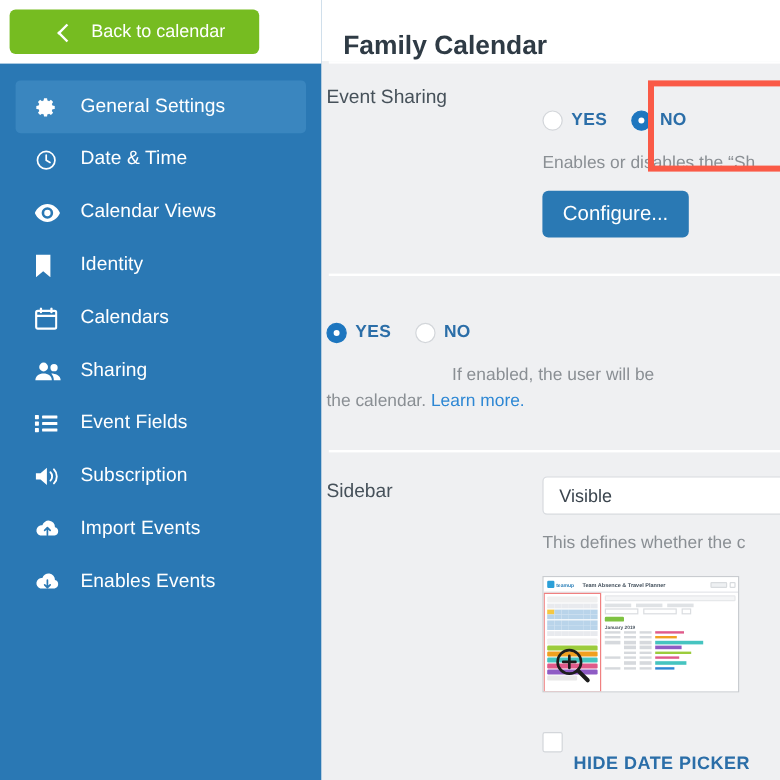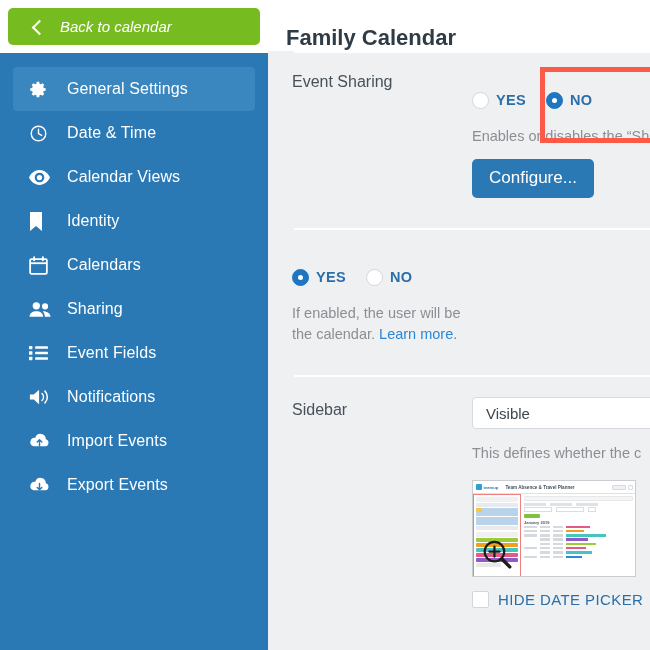--- a/index.html
+++ b/index.html
@@ -24,29 +24,28 @@
     flex: 0 0 268px;
     position: relative;
     overflow: hidden;
   }
   #back-bar {
     height: 53px;
     background: #ffffff;
     padding: 8px 8px 0 8px;
   }
   #back-btn {
-    width: 252px;
+    width: 208px;
     height: 37px;
     background: #76bc21;
     border-radius: 5px;
     display: flex;
     align-items: center;
-    padding-left: 22px;
+    padding-left: 38px;
     cursor: pointer;
-    font-style: italic;
   }
   #back-btn .chev {
     width: 14px; height: 14px;
     margin-right: 16px;
     display: inline-block;
     position: relative;
   }
   #back-btn .chev::before {
     content: "";
     position: absolute;
@@ -109,21 +108,21 @@
   }
   #main-header .title {
     font-size: 22px;
     color: #2f3b45;
     font-weight: bold;
   }
   #content {
     position: relative;
     background: #eff0f2;
     height: 599px;
-    padding-left: 24px;
+    padding-left: 4px;
   }
   .hrule {
     height: 2px;
     background: #ffffff;
     margin-left: 2px;
     margin-right: 0;
   }
 
   .row {
     display: flex;
@@ -267,21 +266,21 @@
   .tm-ev .c{height:2.5px;}
   .mag {
     position:absolute; left:6px; bottom:4px; width:34px; height:34px;
   }
 
   .cbrow { display:flex; align-items:center; margin-top:14px; cursor:pointer;}
   .cbox {
     width:17px;height:17px;background:#ffffff;border:1px solid #d3d6da;
     border-radius:2px;margin-right:9px;flex:0 0 17px;
   }
-  .cblabel{font-size:15px;font-weight:normal;color:#2b6ea8;letter-spacing:.4px;}
+  .cblabel{font-size:15px;font-weight:bold;color:#2b6ea8;letter-spacing:.4px;margin-top:37px;}
 
   
   #highlight {
     position: absolute;
     left: 272px; top: 67px;
     width: 349px; height: 76px;
     border: 5px solid #fa5a47;
     pointer-events: none;
     z-index: 40;
   }
@@ -379,41 +378,41 @@
       </div>
 
       <div class="nav-item">
         <span class="ico">
           <svg width="22" height="18" viewBox="0 0 24 18" fill="#fff">
             <path d="M1 6.2h4.2L11 1.2v15.6L5.2 11.8H1z"></path>
             <path d="M14.2 5.2a5.4 5.4 0 0 1 0 7.6" stroke="#fff" stroke-width="1.7" fill="none" stroke-linecap="round"></path>
             <path d="M17.4 2.6a9.2 9.2 0 0 1 0 12.8" stroke="#fff" stroke-width="1.7" fill="none" stroke-linecap="round"></path>
           </svg>
         </span>
-        <span class="txt">Notifications</span>
+        <span class="txt">Subscription</span>
       </div>
 
       <div class="nav-item">
         <span class="ico">
           <svg width="21" height="16" viewBox="0 0 22 16" fill="#fff">
             <path d="M17.6 6.2A5.6 5.6 0 0 0 6.6 4.6 4.6 4.6 0 0 0 4.8 13.6h12.5a3.8 3.8 0 0 0 .3-7.4z"></path>
             <path d="M11 13.2V6.6m0 0L8.6 9M11 6.6 13.4 9" stroke="#2a78b4" stroke-width="1.5" fill="none" stroke-linecap="round" stroke-linejoin="round"></path>
           </svg>
         </span>
         <span class="txt">Import Events</span>
       </div>
 
       <div class="nav-item">
         <span class="ico">
           <svg width="21" height="16" viewBox="0 0 22 16" fill="#fff">
             <path d="M17.6 6.2A5.6 5.6 0 0 0 6.6 4.6 4.6 4.6 0 0 0 4.8 13.6h12.5a3.8 3.8 0 0 0 .3-7.4z"></path>
             <path d="M11 6.4v6.6m0 0L8.6 10.6M11 13 13.4 10.6" stroke="#2a78b4" stroke-width="1.5" fill="none" stroke-linecap="round" stroke-linejoin="round"></path>
           </svg>
         </span>
-        <span class="txt">Export Events</span>
+        <span class="txt">Enables Events</span>
       </div>
 
 
     </div>
   </div>
 
   <div id="main">
 
     <div id="main-header">
       <span class="title">Family Calendar</span>
@@ -455,21 +454,21 @@
             <div class="radio-opt">
               <span class="rbox on"></span>
               <span class="rlabel">YES</span>
             </div>
             <div class="radio-opt">
               <span class="rbox"></span>
               <span class="rlabel">NO</span>
             </div>
           </div>
 
-          <div class="desc" style="margin-top:13px;">
+          <div class="desc" style="margin-top:13px;text-align:center;">
             <span>If enabled, the user will be</span>
           </div>
           <div class="desc" style="margin-top:0;">
             <span>the calendar. </span><a href="#">Learn more.</a>
           </div>
         </div>
       </div>
 
       <div class="hrule" style="margin-top:10px;"></div>
 

